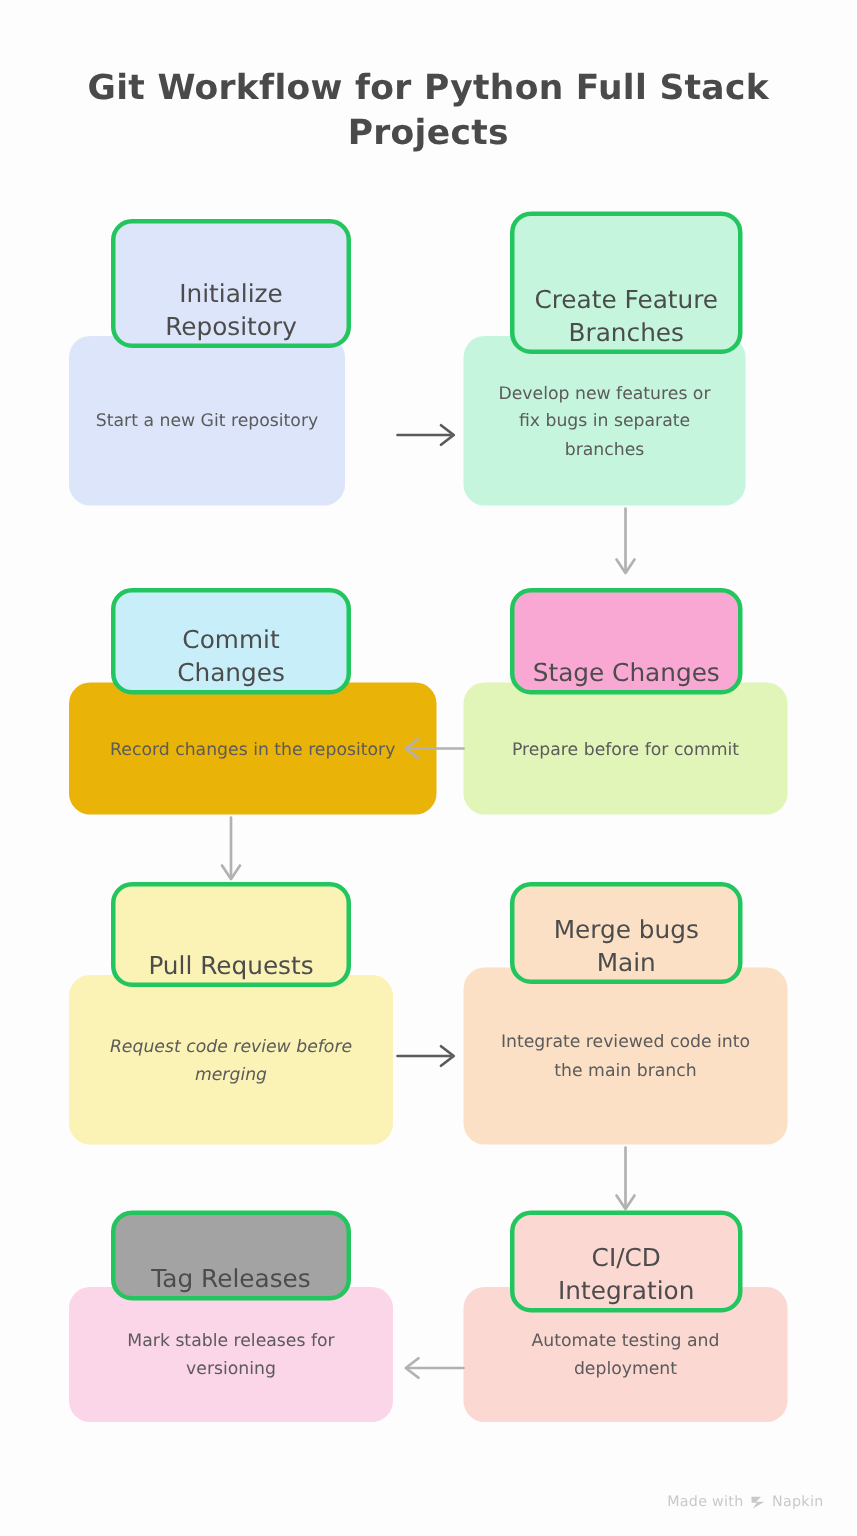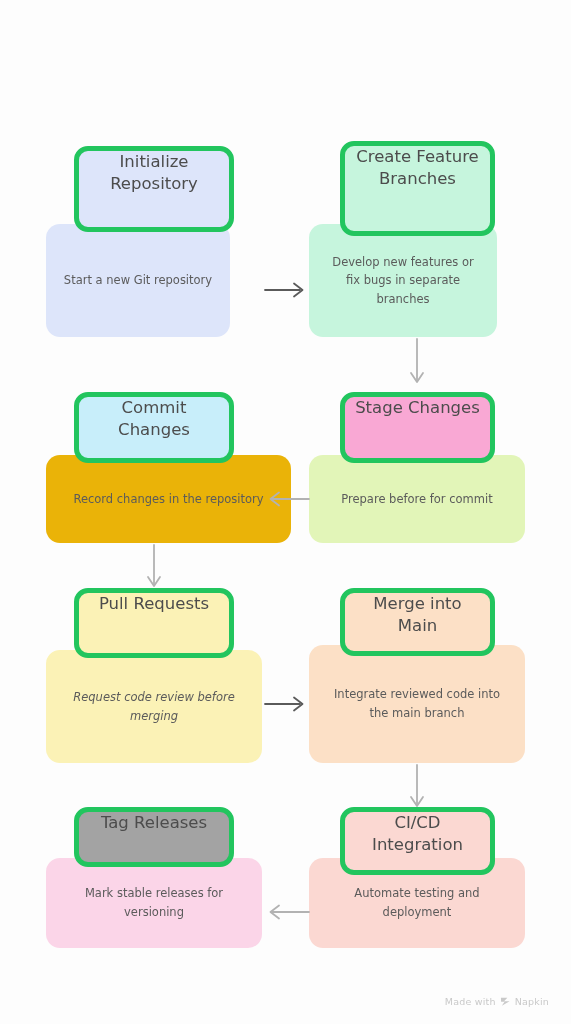--- a/index.html
+++ b/index.html
@@ -50,23 +50,23 @@
     font-size: 11.5px;
     line-height: 1.62;
     color: #5b5b5b;
     padding: 0 16px;
     width: 100%;
   }
 
   .node-header {
     position: absolute;
     border-radius: 14px;
-    border: 5px solid #22c55e;
+    border: 3px solid #22c55e;
     display: flex;
-    align-items: flex-start;
+    align-items: flex-end;
     justify-content: center;
     text-align: center;
     z-index: 3;
   }
 
   .node-title {
     font-size: 16.5px;
     line-height: 1.34;
     color: #4c4c4c;
     padding: 0 10px;
@@ -89,20 +89,21 @@
     color: #c9c9c9;
     letter-spacing: 0.2px;
   }
   .footer-logo { display: block; }
 </style>
 </head>
 <body>
 
 <div id="canvas">
 
+  <div class="title">Git Workflow for Python Full Stack Projects</div>
 
   <div class="node">
     <div class="node-body" style="left:46px; top:224px; width:184px; height:113px; background:#dde5fa;">
       <div class="node-desc">Start a new Git repository</div>
     </div>
     <div class="node-header" style="left:74px; top:146px; width:160px; height:86px; background:#dde5fa;">
       <div class="node-title">Initialize Repository</div>
     </div>
   </div>
 
@@ -168,21 +169,21 @@
     <div class="node-header" style="left:74px; top:588px; width:160px; height:70px; background:#fbf2b6;">
       <div class="node-title">Pull Requests</div>
     </div>
   </div>
 
   <div class="node">
     <div class="node-body" style="left:309px; top:645px; width:216px; height:118px; background:#fce0c6;">
       <div class="node-desc">Integrate reviewed code into the main branch</div>
     </div>
     <div class="node-header" style="left:340px; top:588px; width:155px; height:68px; background:#fce0c6;">
-      <div class="node-title">Merge into Main</div>
+      <div class="node-title">Merge bugs Main</div>
     </div>
   </div>
 
   <div class="connector" style="left:264px; top:692px; width:46px; height:24px;">
     <svg width="46" height="24" viewBox="0 0 46 24">
       <line x1="1" y1="12" x2="36" y2="12" stroke="#5a5a5a" stroke-width="1.8" stroke-linecap="round"></line>
       <polyline points="30,5.5 38.5,12 30,18.5" fill="none" stroke="#5a5a5a" stroke-width="1.8" stroke-linecap="round" stroke-linejoin="round"></polyline>
     </svg>
   </div>
 

